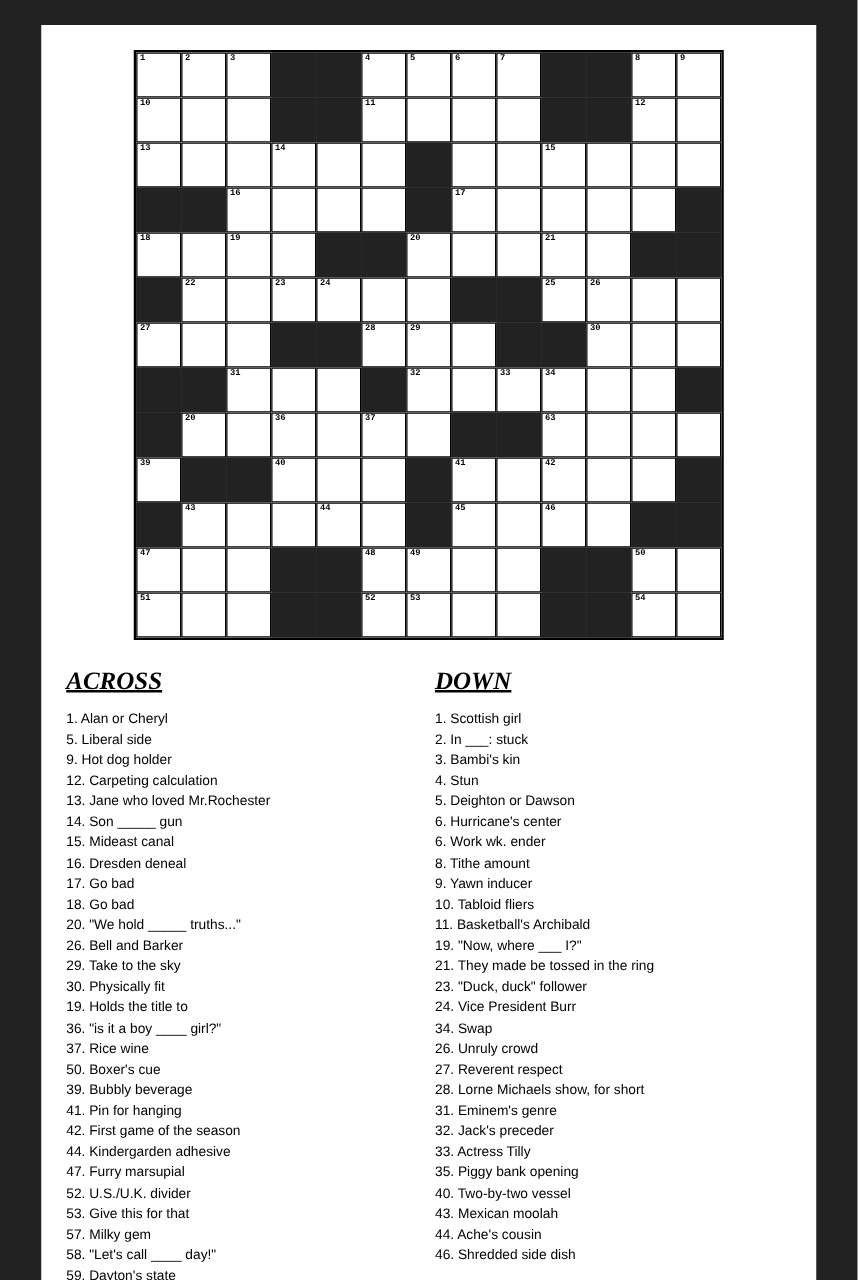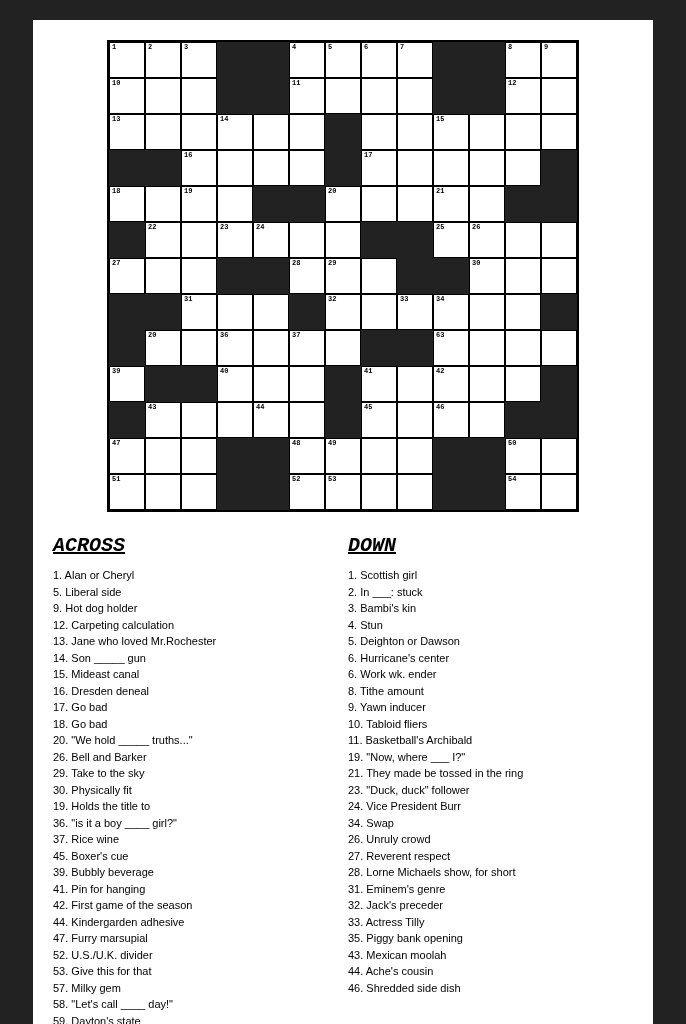--- a/index.html
+++ b/index.html
@@ -60,21 +60,21 @@
     }
     .clues-col {
       flex: 1;
     }
     .clues-title {
       font-size: 20px;
       font-weight: 900;
       font-style: italic;
       text-decoration: underline;
       margin-bottom: 6px;
-      font-family: Liberation Mono, monospace;
+      font-family: Liberation Serif, serif;
     }
     .clue-item {
       display: block;
       font-family: Arial, sans-serif;
       font-size: 11px;
       line-height: 1.5;
     }
   </style>
 </head>
 <body>
@@ -376,21 +376,21 @@
           <span class="clue-item">16. Dresden deneal</span>
           <span class="clue-item">17. Go bad</span>
           <span class="clue-item">18. Go bad</span>
           <span class="clue-item">20. "We hold _____ truths..."</span>
           <span class="clue-item">26. Bell and Barker</span>
           <span class="clue-item">29. Take to the sky</span>
           <span class="clue-item">30. Physically fit</span>
           <span class="clue-item">19. Holds the title to</span>
           <span class="clue-item">36. "is it a boy ____ girl?"</span>
           <span class="clue-item">37. Rice wine</span>
-          <span class="clue-item">45. Boxer's cue</span>
+          <span class="clue-item">50. Boxer's cue</span>
           <span class="clue-item">39. Bubbly beverage</span>
           <span class="clue-item">41. Pin for hanging</span>
           <span class="clue-item">42. First game of the season</span>
           <span class="clue-item">44. Kindergarden adhesive</span>
           <span class="clue-item">47. Furry marsupial</span>
           <span class="clue-item">52. U.S./U.K. divider</span>
           <span class="clue-item">53. Give this for that</span>
           <span class="clue-item">57. Milky gem</span>
           <span class="clue-item">58. "Let's call ____ day!"</span>
           <span class="clue-item">59. Dayton's state</span>
@@ -415,19 +415,20 @@
           <span class="clue-item">23. "Duck, duck" follower</span>
           <span class="clue-item">24. Vice President Burr</span>
           <span class="clue-item">34. Swap</span>
           <span class="clue-item">26. Unruly crowd</span>
           <span class="clue-item">27. Reverent respect</span>
           <span class="clue-item">28. Lorne Michaels show, for short</span>
           <span class="clue-item">31. Eminem's genre</span>
           <span class="clue-item">32. Jack's preceder</span>
           <span class="clue-item">33. Actress Tilly</span>
           <span class="clue-item">35. Piggy bank opening</span>
+          <span class="clue-item">40. Two-by-two vessel</span>
           <span class="clue-item">43. Mexican moolah</span>
           <span class="clue-item">44. Ache's cousin</span>
           <span class="clue-item">46. Shredded side dish</span>
         </div>
     </div>
   </div>
 </div>
 
 </body></html>

